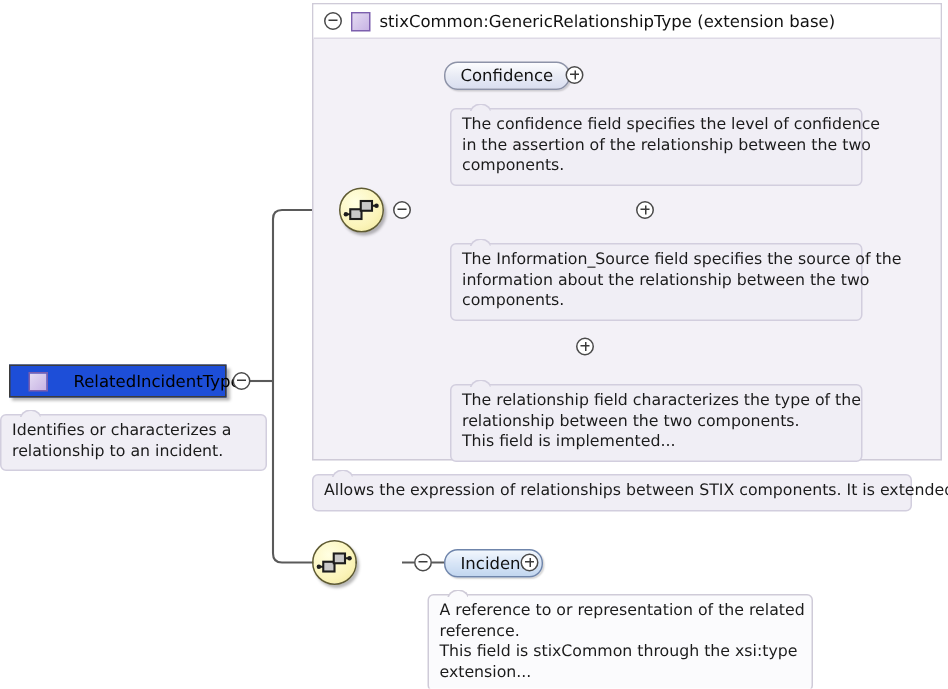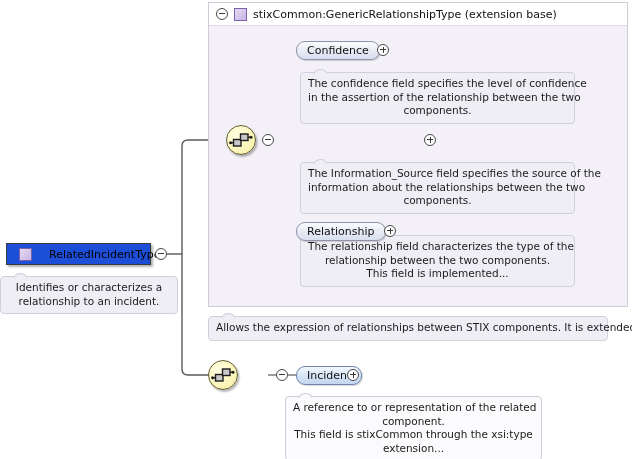--- a/index.html
+++ b/index.html
@@ -14,21 +14,21 @@
     overflow: hidden;
     font-family: "DejaVu Sans", "Liberation Sans", sans-serif;
     font-size: 11px;
     color: #1a1a1a;
     -webkit-font-smoothing: antialiased;
   }
 
   .canvas {
     position: absolute;
     left: 0; top: 0;
-    width: 632px; height: 459px; text-align: center;
+    width: 632px; height: 459px;
   }
 
   
   .wires {
     position: absolute;
     left: 0; top: 0;
     width: 632px; height: 459px;
     pointer-events: none;
   }
 
@@ -291,29 +291,26 @@
     <span class="tab"></span>
     <span class="line">The confidence field specifies the level of confidence</span>
     <span class="line">in the assertion of the relationship between the two</span>
     <span class="line">components.</span>
   </div>
 
   <span class="toggle plus elem-toggle" style="left:424px; top:134px;"></span>
   <div class="note" style="left:300px; top:162px; width:275px;">
     <span class="tab"></span>
     <span class="line">The Information_Source field specifies the source of the</span>
-    <span class="line">information about the relationships between the two</span>
+    <span class="line">information about the relationship between the two</span>
     <span class="line">components.</span>
   </div>
 
-  <div class="elem" style="left:296px; top:222px;">
-    <span>Relationship</span>
-  </div>
   <span class="toggle plus elem-toggle" style="left:384px; top:225px;"></span>
-  <div class="note" style="left:300px; top:235px; width:275px;">
+  <div class="note" style="left:300px; top:256px; width:275px;">
     <span class="tab"></span>
     <span class="line">The relationship field characterizes the type of the</span>
     <span class="line">relationship between the two components.</span>
     <span class="line">This field is implemented...</span>
   </div>
 
   <div class="note" style="left:208px; top:316px; width:400px;">
     <span class="tab"></span>
     <span class="line">Allows the expression of relationships between STIX components. It is extended</span>
   </div>
@@ -336,18 +333,18 @@
   </div>
   <span class="toggle elem-toggle" style="left:276px; top:369px;"></span>
 
   <div class="elem blue" style="left:296px; top:366px;">
     <span>Incident</span>
   </div>
   <span class="toggle plus elem-toggle" style="left:347px; top:369px;"></span>
   <div class="note white" style="left:285px; top:396px; width:257px;">
     <span class="tab"></span>
     <span class="line">A reference to or representation of the related</span>
-    <span class="line">component.</span>
+    <span class="line">reference.</span>
     <span class="line">This field is stixCommon through the xsi:type</span>
     <span class="line">extension...</span>
   </div>
 
 </div>
 
 </body></html>

